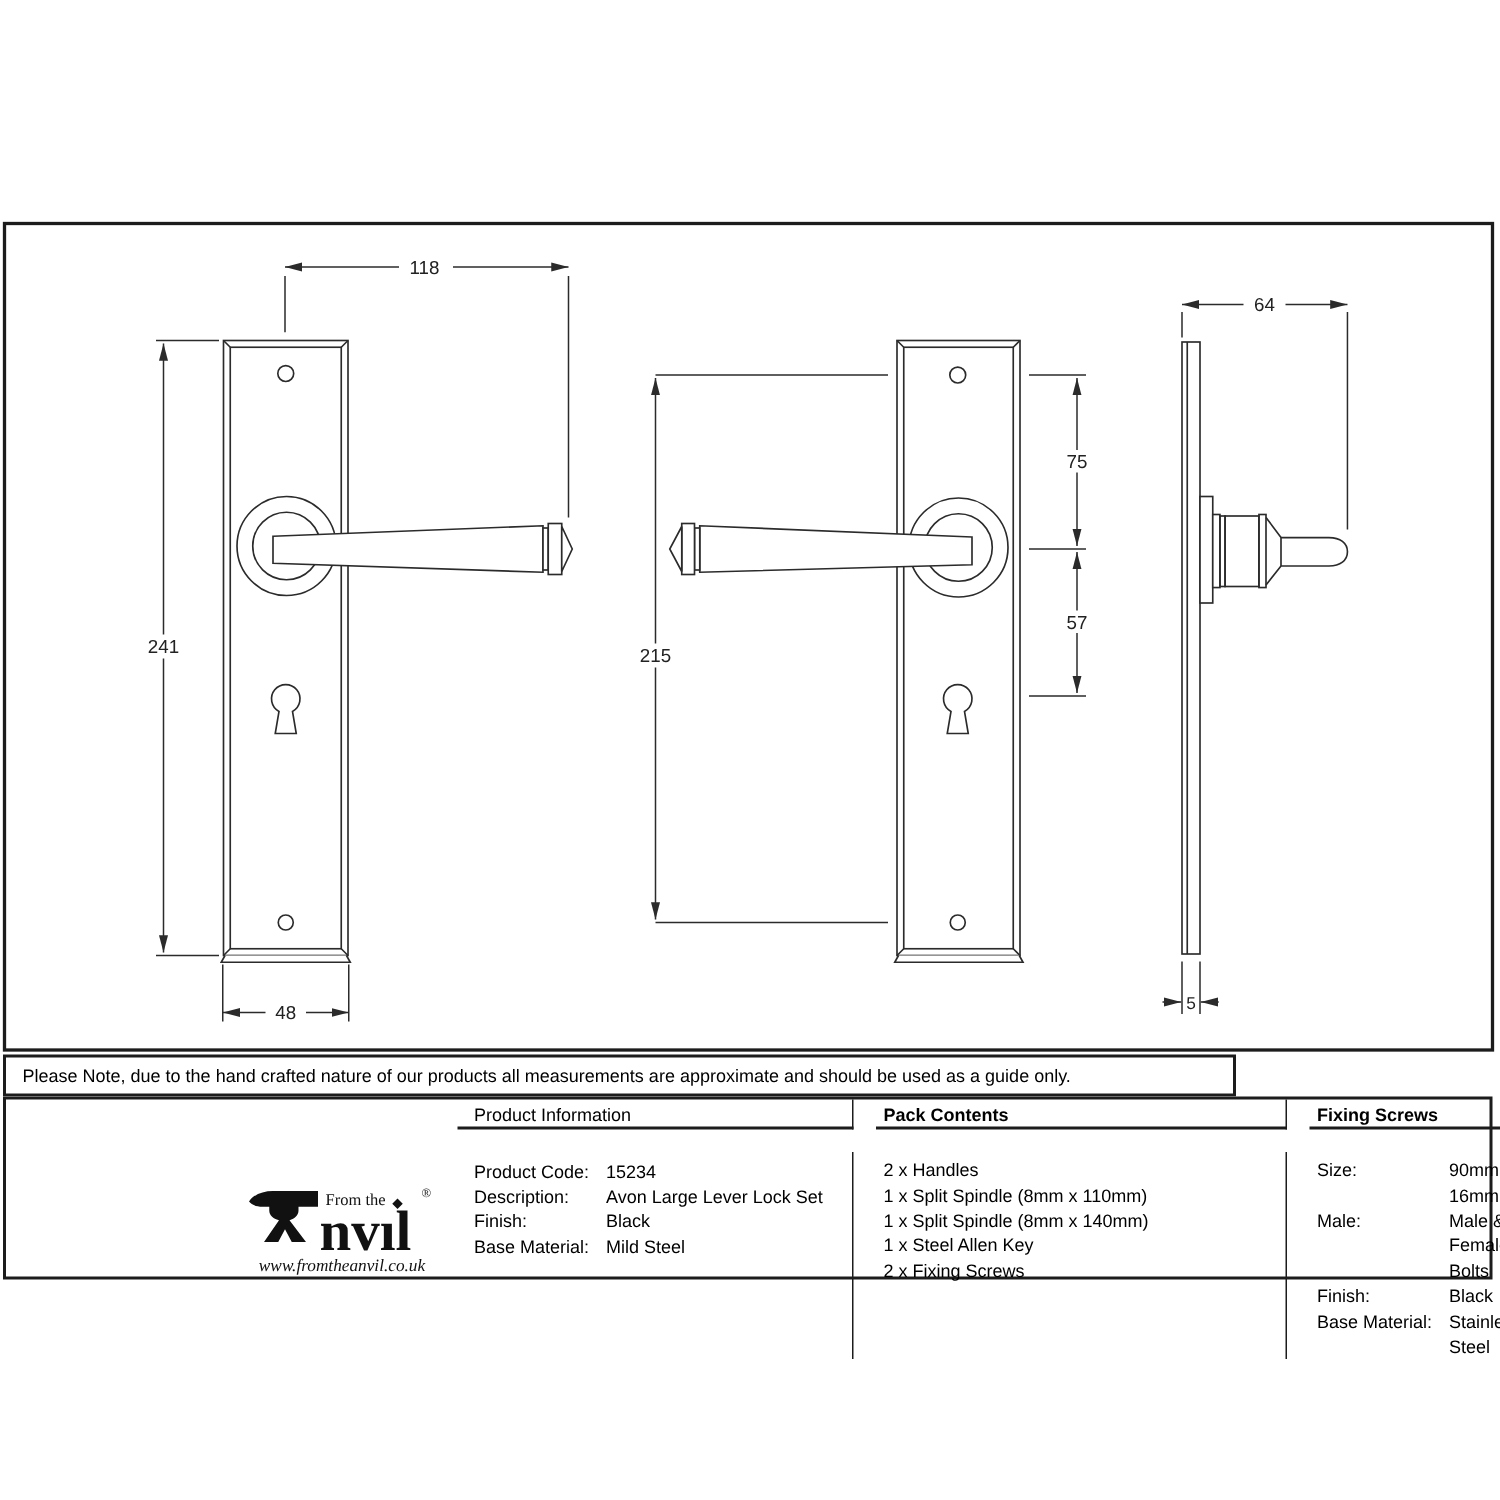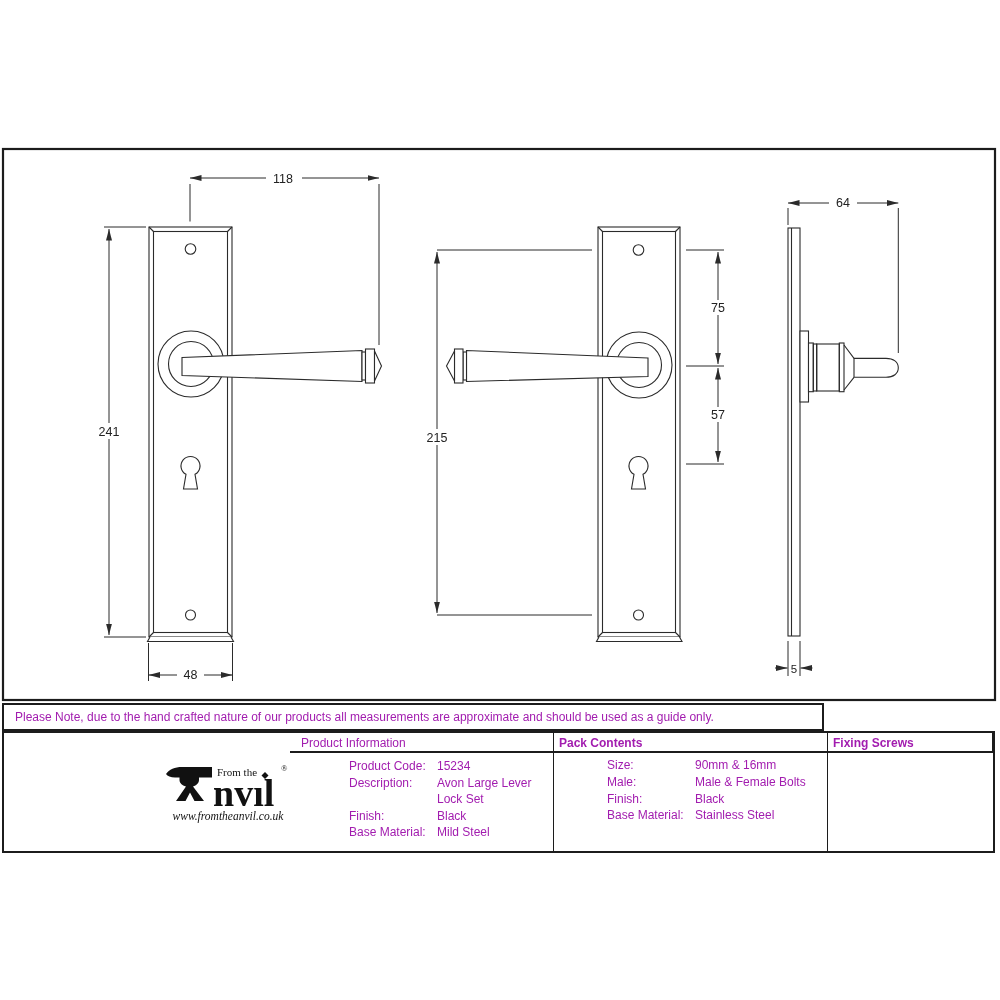--- a/index.html
+++ b/index.html
@@ -1,33 +1,33 @@
 <!DOCTYPE html>
 <html><head>
 <meta charset="utf-8">
 <style>
   html,body{margin:0;padding:0;background:#fff;}
   .sheet{position:relative;width:1000px;height:1000px;background:#fff;overflow:hidden;
-         font-family:"Liberation Sans",sans-serif;color:#a21caf;}
+         font-family:"Liberation Sans",sans-serif;color:#000000;}
   .drawsvg{position:absolute;left:0;top:0;}
   .note-bar{position:absolute;left:2px;top:703px;width:822px;height:28px;
             border:2px solid #1c1c1c;box-sizing:border-box;display:flex;align-items:center;
             padding-left:11px;font-size:12px;}
   .info-table{position:absolute;left:2px;top:731px;width:993px;height:122px;
               border:2px solid #1c1c1c;box-sizing:border-box;display:grid;
               grid-template-columns:286px 264px 274px 1fr;grid-template-rows:20px 1fr;
-              font-size:12px;background:#fff;}
+              font-size:12px;background:#fff;gap:15px;}
   .hcell{border-right:1.5px solid #1c1c1c;border-bottom:2.5px solid #1c1c1c;
          box-sizing:border-box;padding:3px 0 0 11px;}
   .hcell.c2,.hcell.c3{padding-left:5px;font-weight:bold;}
   .bcell{border-right:1.5px solid #1c1c1c;box-sizing:border-box;padding:5px 0 0 11px;line-height:16.6px;}
   .bcell.c2,.bcell.c3{padding-left:5px;padding-top:4px;line-height:16.8px;}
   .logo-cell{grid-row:1 / 3;display:flex;align-items:center;justify-content:flex-end;}
   .kv{display:flex;}
-  .kv .k{width:88px;flex:none;margin-left:48px;}
+  .kv .k{width:88px;flex:none;}
   .dimtxt{font-family:"Liberation Sans",sans-serif;font-size:12.5px;fill:#222;}
   .s5{font-size:11.5px;}
 </style>
 </head>
 <body>
 
 <div class="sheet">
 
   <svg class="drawsvg" width="1000" height="1000" viewBox="0 0 1000 1000">
     <defs>
@@ -163,20 +163,27 @@
       <div class="kv">
         <span class="k">Finish:</span>
         <span class="v">Black</span>
       </div>
       <div class="kv">
         <span class="k">Base Material:</span>
         <span class="v">Mild Steel</span>
       </div>
     </div>
 
+    <div class="bcell c2">
+      <div>2 x Handles</div>
+      <div>1 x Split Spindle (8mm x 110mm)</div>
+      <div>1 x Split Spindle (8mm x 140mm)</div>
+      <div>1 x Steel Allen Key</div>
+      <div>2 x Fixing Screws</div>
+    </div>
 
     <div class="bcell c3">
       <div class="kv">
         <span class="k">Size:</span>
         <span class="v">90mm &amp; 16mm</span>
       </div>
       <div class="kv">
         <span class="k">Male:</span>
         <span class="v">Male &amp; Female Bolts</span>
       </div>

